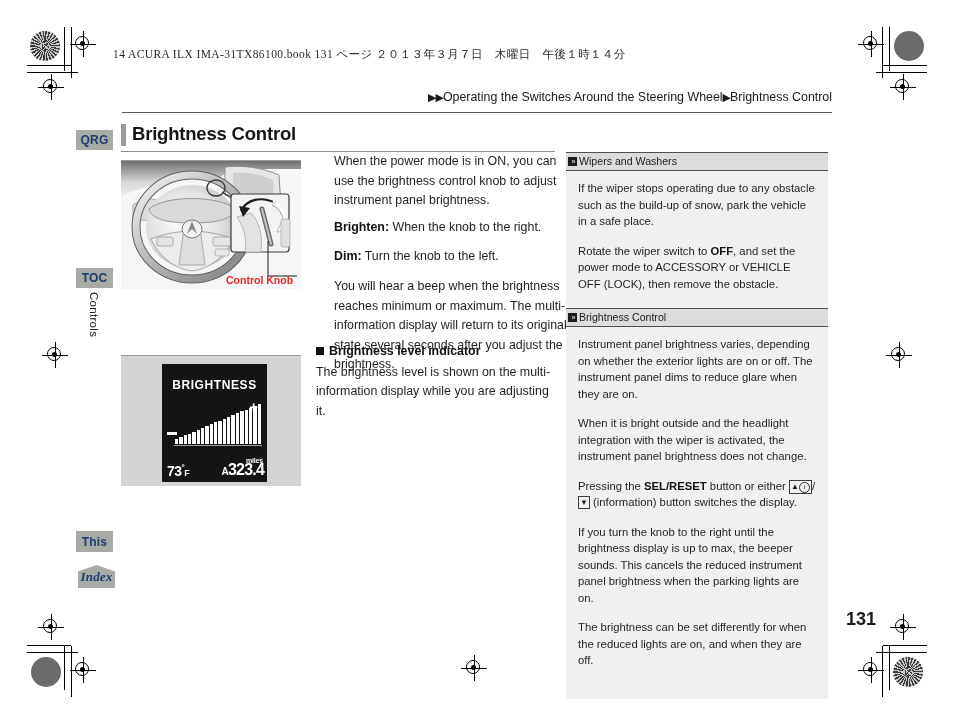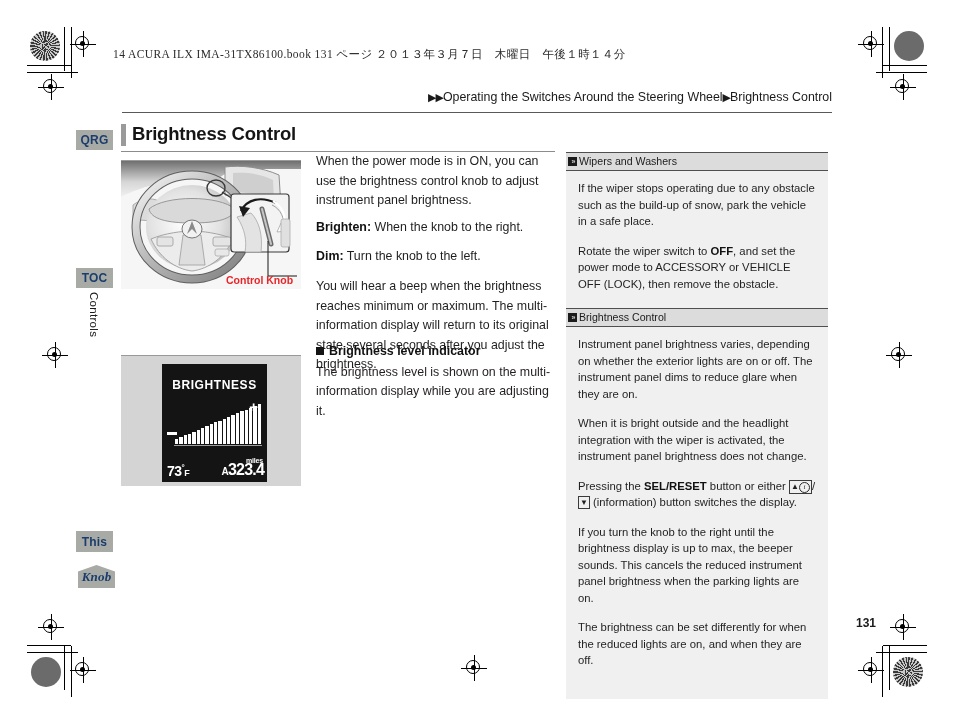--- a/index.html
+++ b/index.html
@@ -254,21 +254,21 @@
   .mid-miles {
     position: absolute;
     right: 4px; bottom: 15px;
     font-size: 7px;
     letter-spacing: -0.2px;
   }
 
   
   .body-col {
     position: absolute;
-    left: 316px; top: 152px;
+    left: 334px; top: 152px;
     width: 240px;
     font-size: 12.4px;
     line-height: 1.58;
     color: #1f1f1f;
   }
   .body-col p { margin: 0 0 0 0; }
   .body-col .gap { height: 10px; }
   .body-col .lead { margin-bottom: 7px; }
   .body-col b { font-weight: bold; color: #111; }
 
@@ -356,21 +356,21 @@
     font-style: italic;
     font-family: "Liberation Serif", serif;
     vertical-align: 0;
   }
   .ref-panel-pad { height: 20px; }
 
   
   .folio {
     position: absolute;
     right: 78px; bottom: 88px;
-    font-size: 12px;
+    font-size: 18px;
     font-weight: bold;
     color: #1a1a1a;
   }
 </style>
 </head>
 <body>
 
 <div class="cropline" style="left:27px; top:65px; width:44px; height:1px;"></div>
 <div class="cropline" style="left:27px; top:72px; width:51px; height:1px;"></div>
 <div class="cropline" style="left:64px; top:27px; width:1px; height:44px;"></div>
@@ -432,21 +432,21 @@
 <div class="bookline">14 ACURA  ILX  IMA-31TX86100.book   131 ページ   ２０１３年３月７日　木曜日　午後１時１４分</div>
 
 <div class="breadcrumb"><span class="bc-arrow">▶▶</span><span>Operating the Switches Around the Steering Wheel</span><span class="bc-arrow">▶</span><span>Brightness Control</span></div>
 <div class="header-rule"></div>
 
 <div class="tabbtn" id="tab-qrg">QRG</div>
 <div class="tabbtn" id="tab-toc">TOC</div>
 <div class="tabbtn" id="tab-index">This</div>
 <div class="tabbtn" id="tab-home">
   <span class="home-shape"></span>
-  <span class="home-label">Knob</span>
+  <span class="home-label">Index</span>
 </div>
 <div class="sidetab-vert">Controls</div>
 
 <div class="title-bar"></div>
 <div class="page-title">Brightness Control</div>
 <div class="title-rule"></div>
 
 <div class="fig-wheel">
   <svg width="180" height="128" viewBox="0 0 180 128">
     <defs>

